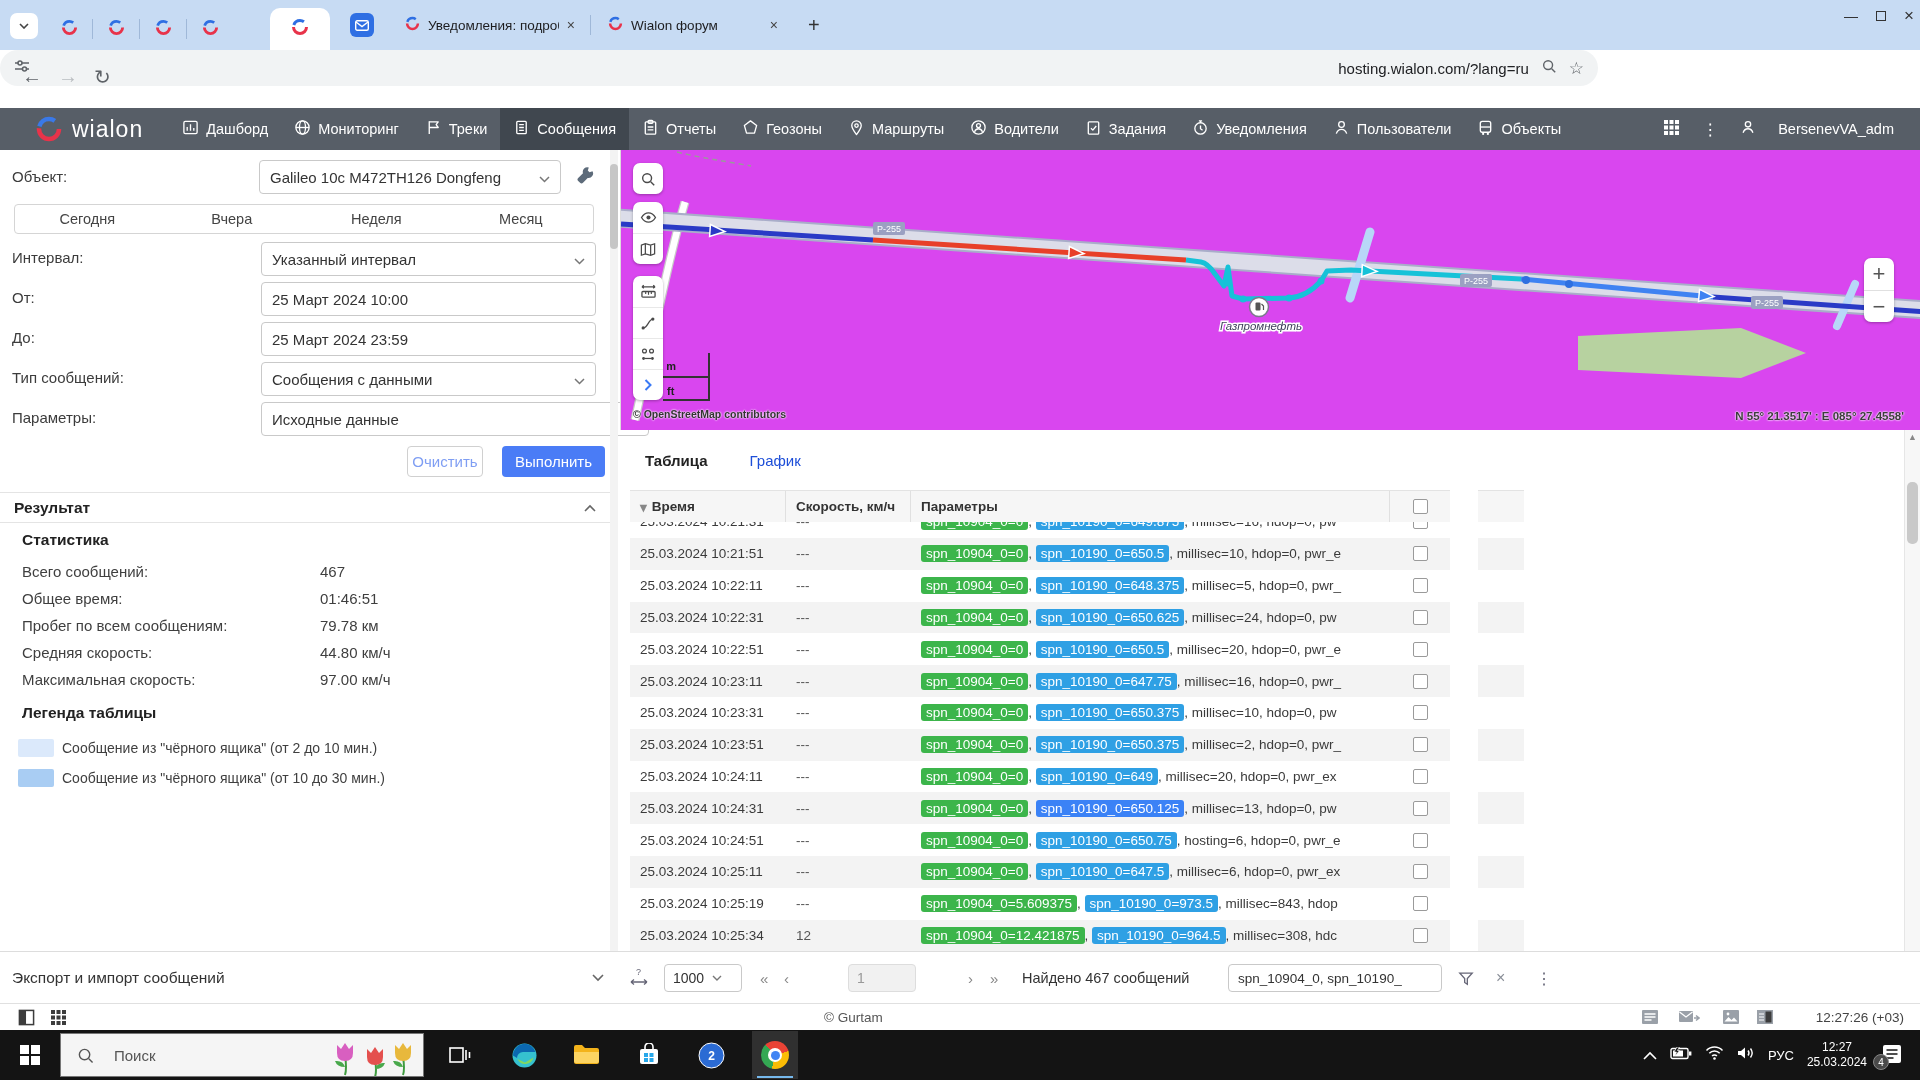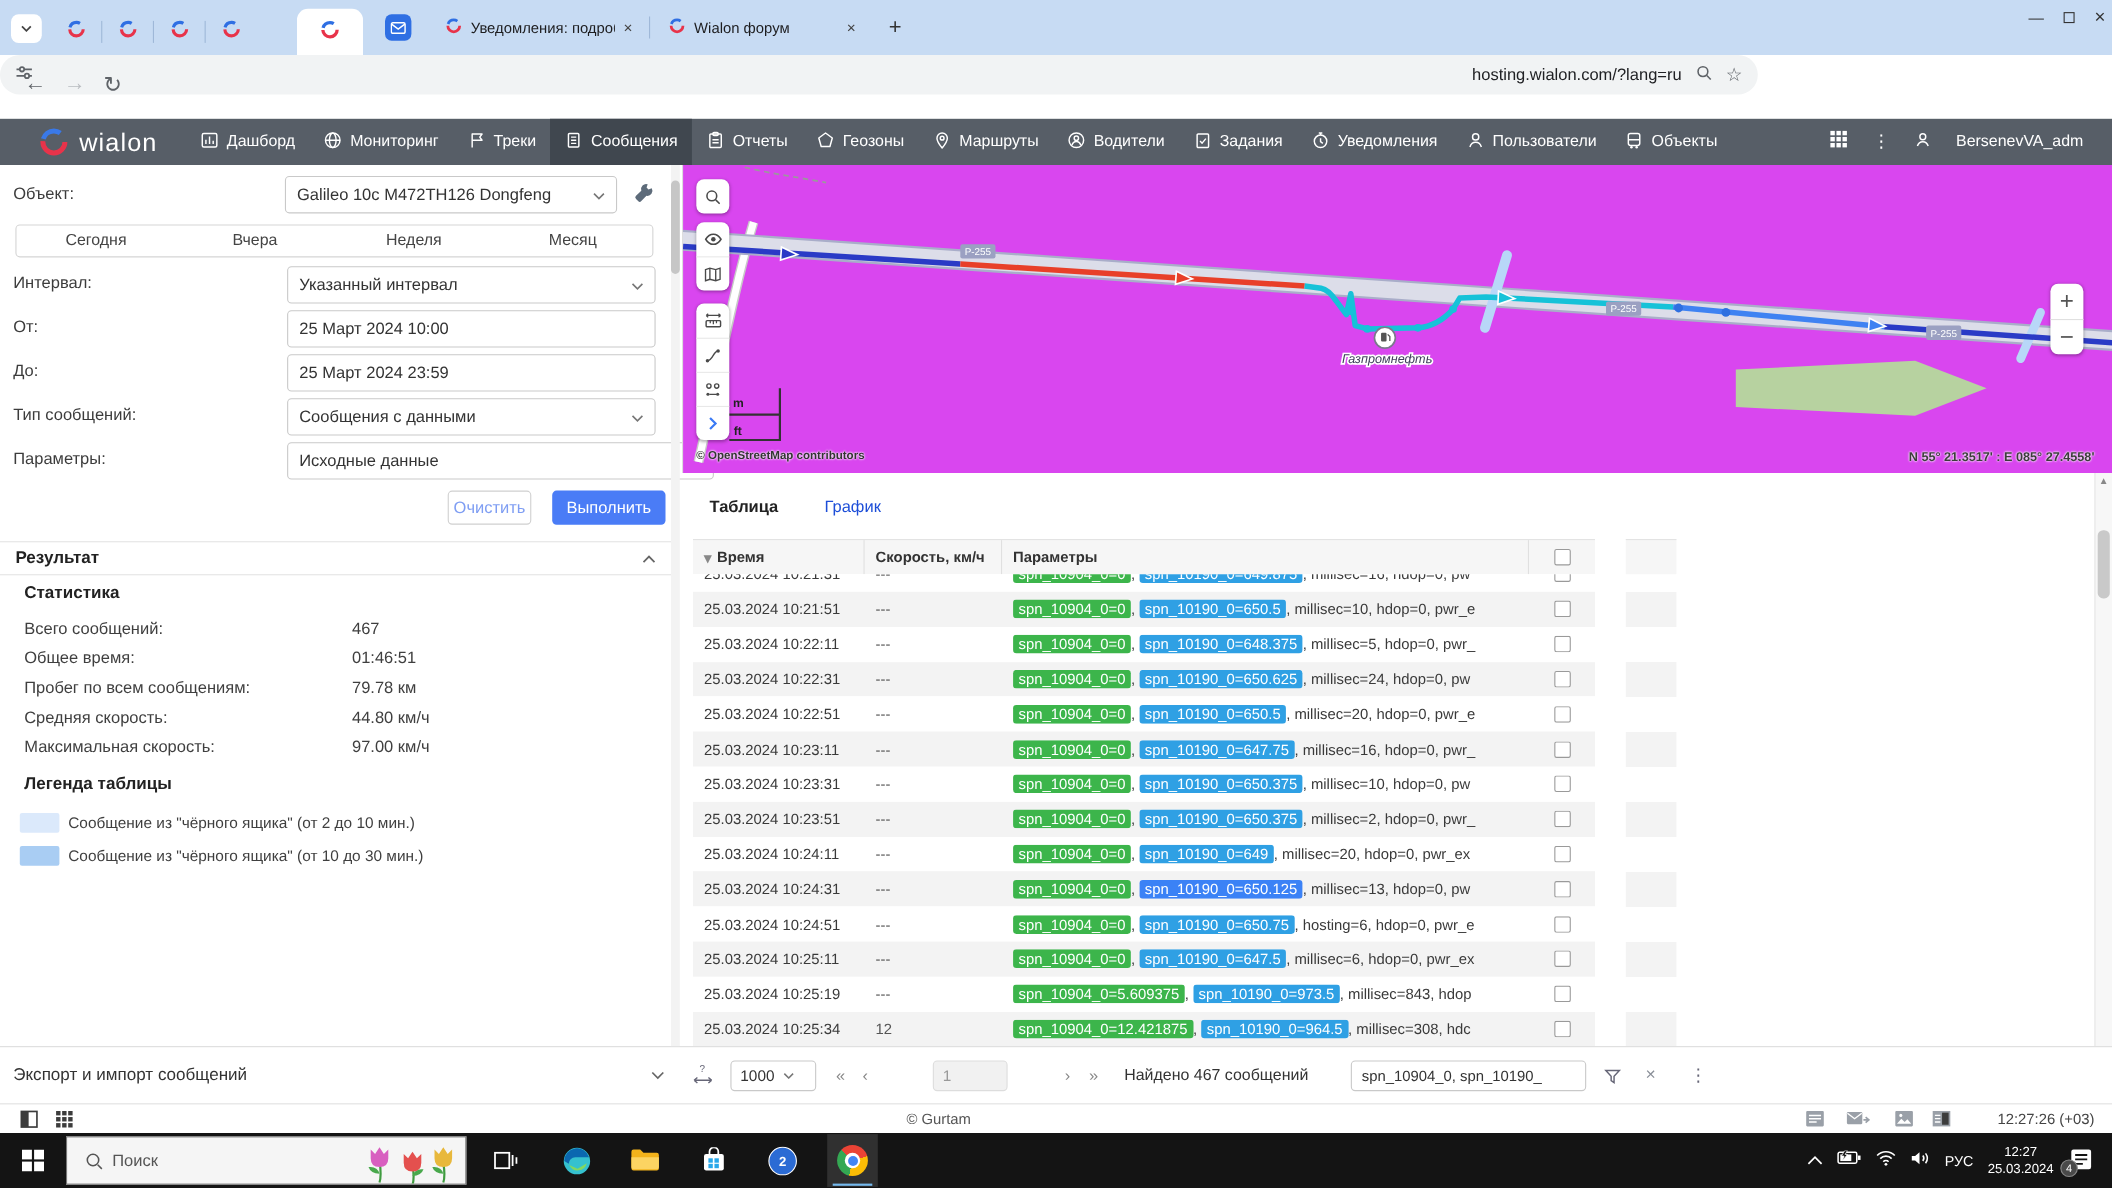--- a/index.html
+++ b/index.html
@@ -136,21 +136,21 @@
   
   #footer { left:0; top:1003px; width:1920px; height:27px; background:#fff; border-top:1px solid #e0e0e0; }
   .foot-ic { position:absolute; top:5px; color:#8a8f98; }
   .copyright { position:absolute; left:824px; top:6px; font-size:13.5px; color:#555; }
   .foot-clock { position:absolute; right:16px; top:6px; font-size:13.5px; color:#444; }
 
   
   #taskbar { left:0; top:1030px; width:1920px; height:50px; background:#141414; }
   .tb-ic { position:absolute; top:11px; width:28px; height:28px; display:flex; align-items:center; justify-content:center; }
   #tb-search { position:absolute; left:60px; top:3px; width:364px; height:44px; background:#f5f5f5;
-    border:1px solid #777; display:flex; align-items:center; gap:8px; padding-left:16px; overflow:hidden; }
+    border:1px solid #777; display:flex; align-items:center; gap:20px; padding-left:16px; overflow:hidden; }
   #tb-search .ph { color:#555; font-size:15px; flex:1; }
   .chrome-active { position:absolute; left:752px; top:1px; width:46px; height:48px; background:rgba(255,255,255,.12); }
   .chrome-line { position:absolute; left:757px; top:46px; width:36px; height:2px; background:#76b9ed; }
   .chrome-ball { width:28px; height:28px; border-radius:50%;
     background:conic-gradient(from -45deg, #ea4335 0 33%, #fbbc05 0 66%, #34a853 0 100%); position:relative; }
   .chrome-ball:before { content:""; position:absolute; left:7px; top:7px; width:14px; height:14px; border-radius:50%; background:#fff; }
   .chrome-ball:after { content:""; position:absolute; left:9.5px; top:9.5px; width:9px; height:9px; border-radius:50%; background:#4285f4; }
   .tray { position:absolute; right:0; top:0; height:50px; display:flex; align-items:center; gap:13px; padding-right:14px; color:#fff; }
   .tray-clock { text-align:center; font-size:12px; line-height:15px; }
   .notif-wrap { position:relative; width:26px; height:26px; }

